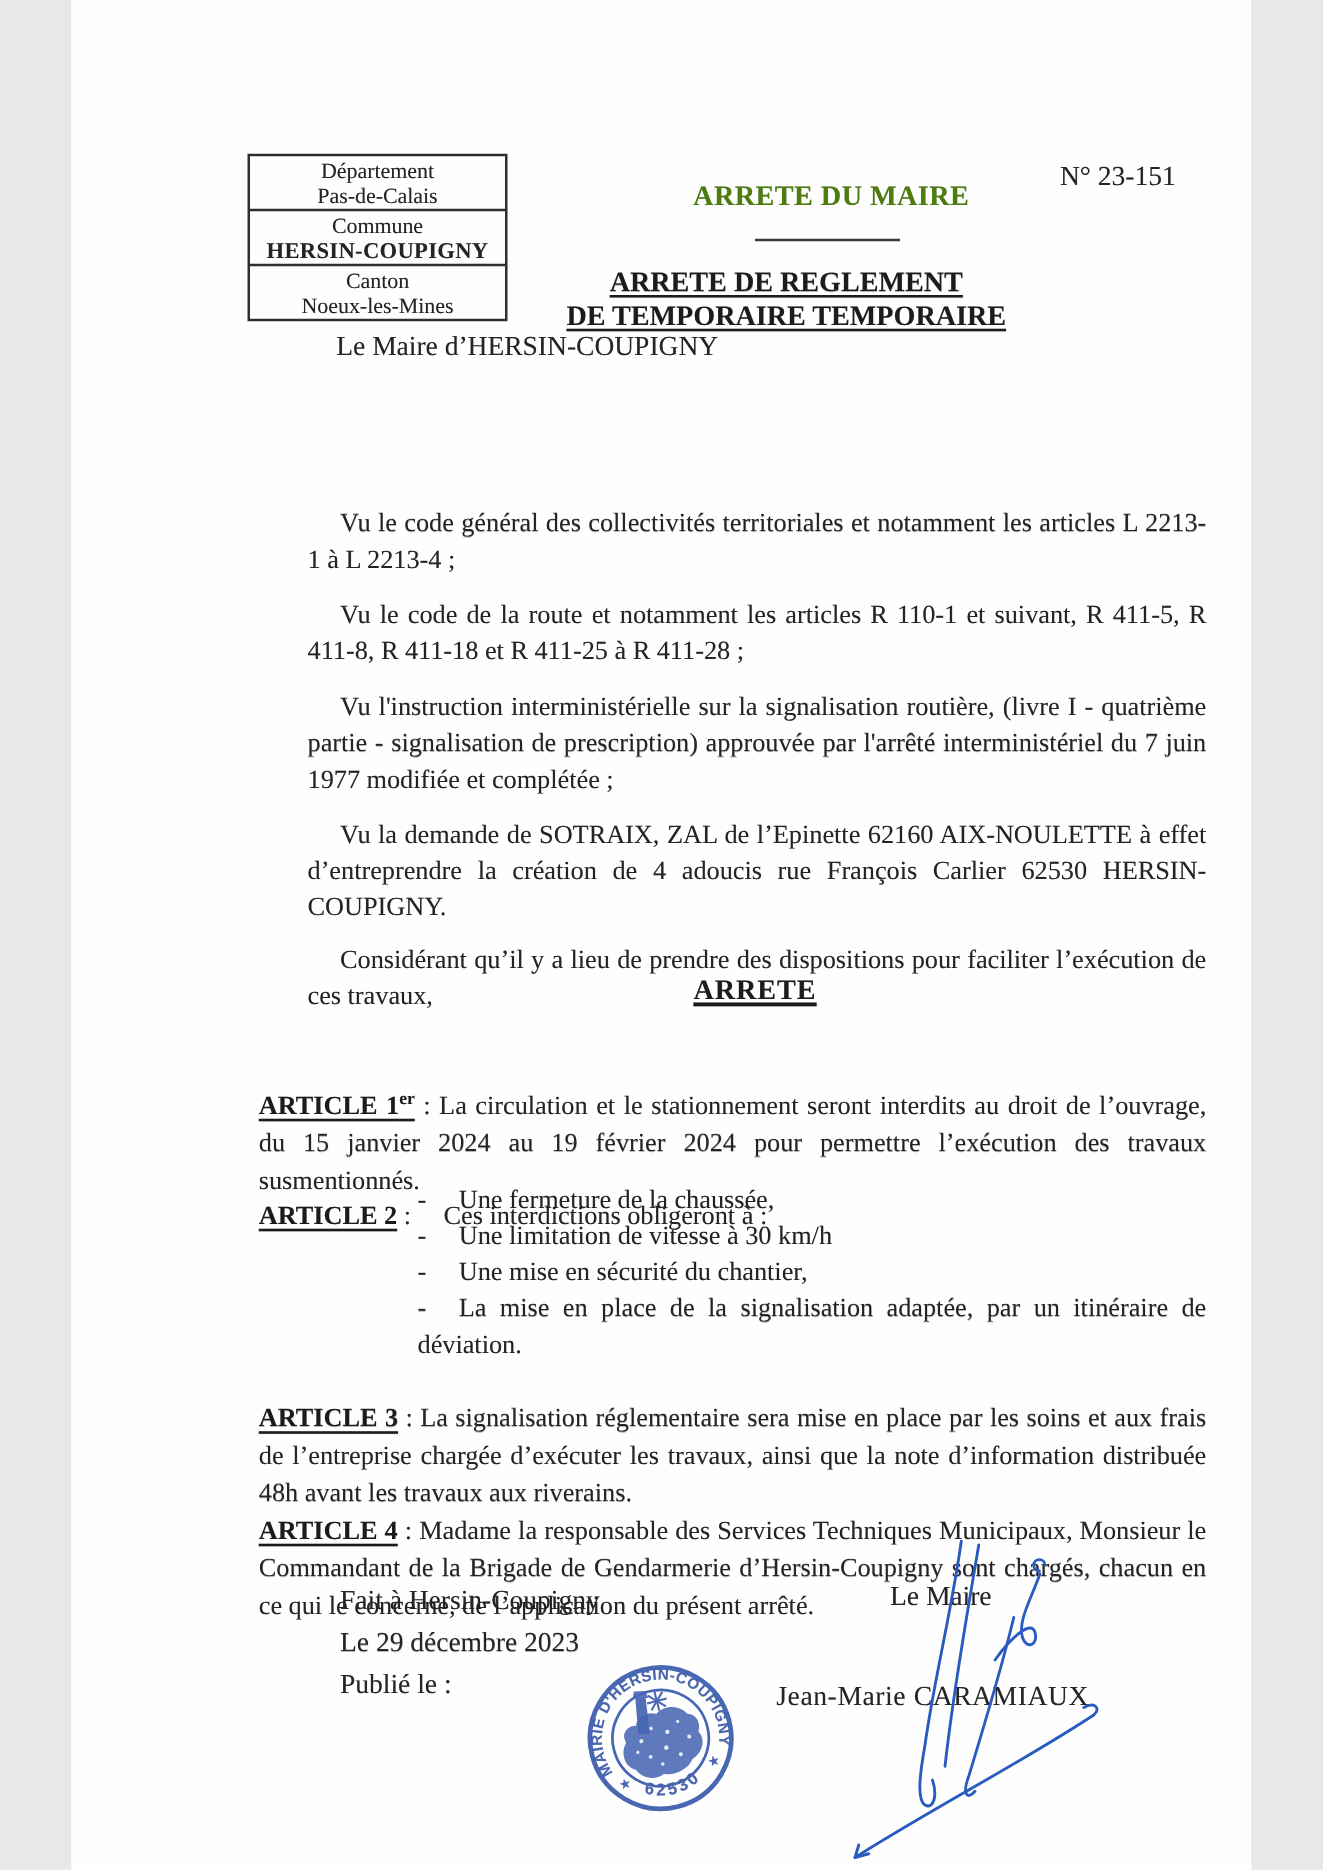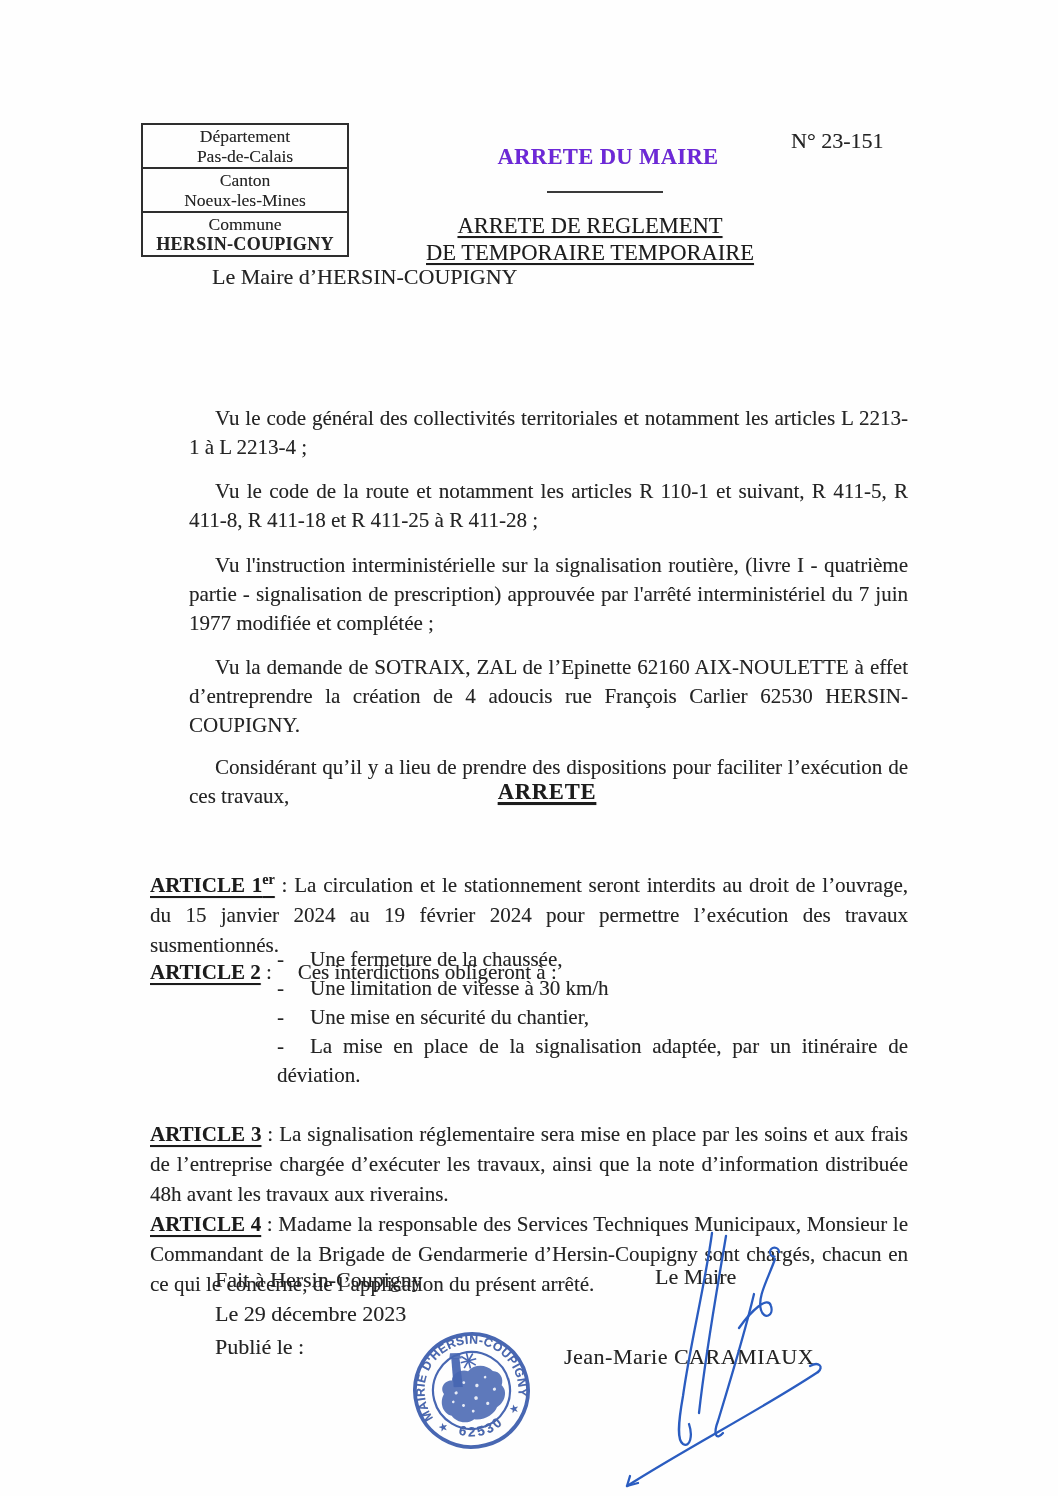--- a/index.html
+++ b/index.html
@@ -1,18 +1,18 @@
 <!DOCTYPE html>
 <html lang="fr"><head>
 <meta charset="utf-8">
 <style>
   html,body{margin:0;padding:0;background:#e8e8e8;}
   .page{
     position:relative;
-    width:1058px;height:1496px;
+    width:944px;height:1496px;
     margin:0 auto;
     background:#fefefe;
     font-family:"Liberation Serif","DejaVu Serif",serif;
     color:#242424;
     overflow:hidden;
     text-shadow:0.2px 0.2px 0.5px rgba(50,50,50,0.35);
   }
   .abs{position:absolute;}
   
   .info-box{
@@ -20,26 +20,26 @@
     border:2.5px solid #2e2e2e;
     display:flex;flex-direction:column;
     font-size:17.5px;line-height:20.5px;text-align:center;
   }
   .info-row{flex:1;display:flex;flex-direction:column;justify-content:center;}
   .info-row + .info-row{border-top:2px solid #2e2e2e;}
   .info-row .l2.strong{font-weight:bold;font-size:18px;letter-spacing:0.3px;}
   .doc-number{left:791px;top:128px;font-size:22px;}
   .title-main{
     left:458px;top:144px;width:300px;text-align:center;
-    font-size:22.5px;font-weight:bold;letter-spacing:0.4px;color:#6d28d9;
+    font-size:22.5px;font-weight:bold;letter-spacing:0.4px;color:#4d7c0f;
   }
   .rule{left:547px;top:191px;width:116px;height:2.2px;background:#3a3a3a;}
   .subtitle{
-    left:410px;top:213px;width:360px;text-align:center;
-    font-size:22.5px;font-weight:normal;line-height:26.5px;color:#1c1c1c;
+    left:392px;top:213px;width:360px;text-align:center;
+    font-size:22.5px;font-weight:bold;line-height:26.5px;color:#1c1c1c;
   }
   .subtitle span{
     text-decoration:underline;
     text-decoration-thickness:2px;text-underline-offset:3px;
   }
   .salutation{left:212px;top:264px;font-size:22px;}
   
   .recital{
     left:189px;width:719px;
     font-size:21px;line-height:29px;
@@ -81,26 +81,26 @@
 <body>
 
 <div class="page">
 
   <div class="abs info-box">
     <div class="info-row">
       <div class="l1">Département</div>
       <div class="l2">Pas-de-Calais</div>
     </div>
     <div class="info-row">
+      <div class="l1">Commune</div>
+      <div class="l2 strong">HERSIN-COUPIGNY</div>
+    </div>
+    <div class="info-row">
       <div class="l1">Canton</div>
       <div class="l2">Noeux-les-Mines</div>
-    </div>
-    <div class="info-row">
-      <div class="l1">Commune</div>
-      <div class="l2 strong">HERSIN-COUPIGNY</div>
     </div>
   </div>
 
   <div class="abs doc-number">N° 23-151</div>
 
   <div class="abs title-main">ARRETE DU MAIRE</div>
   <div class="abs rule"></div>
   <div class="abs subtitle">
     <span>ARRETE DE REGLEMENT</span><br>
     <span>DE TEMPORAIRE TEMPORAIRE</span>

